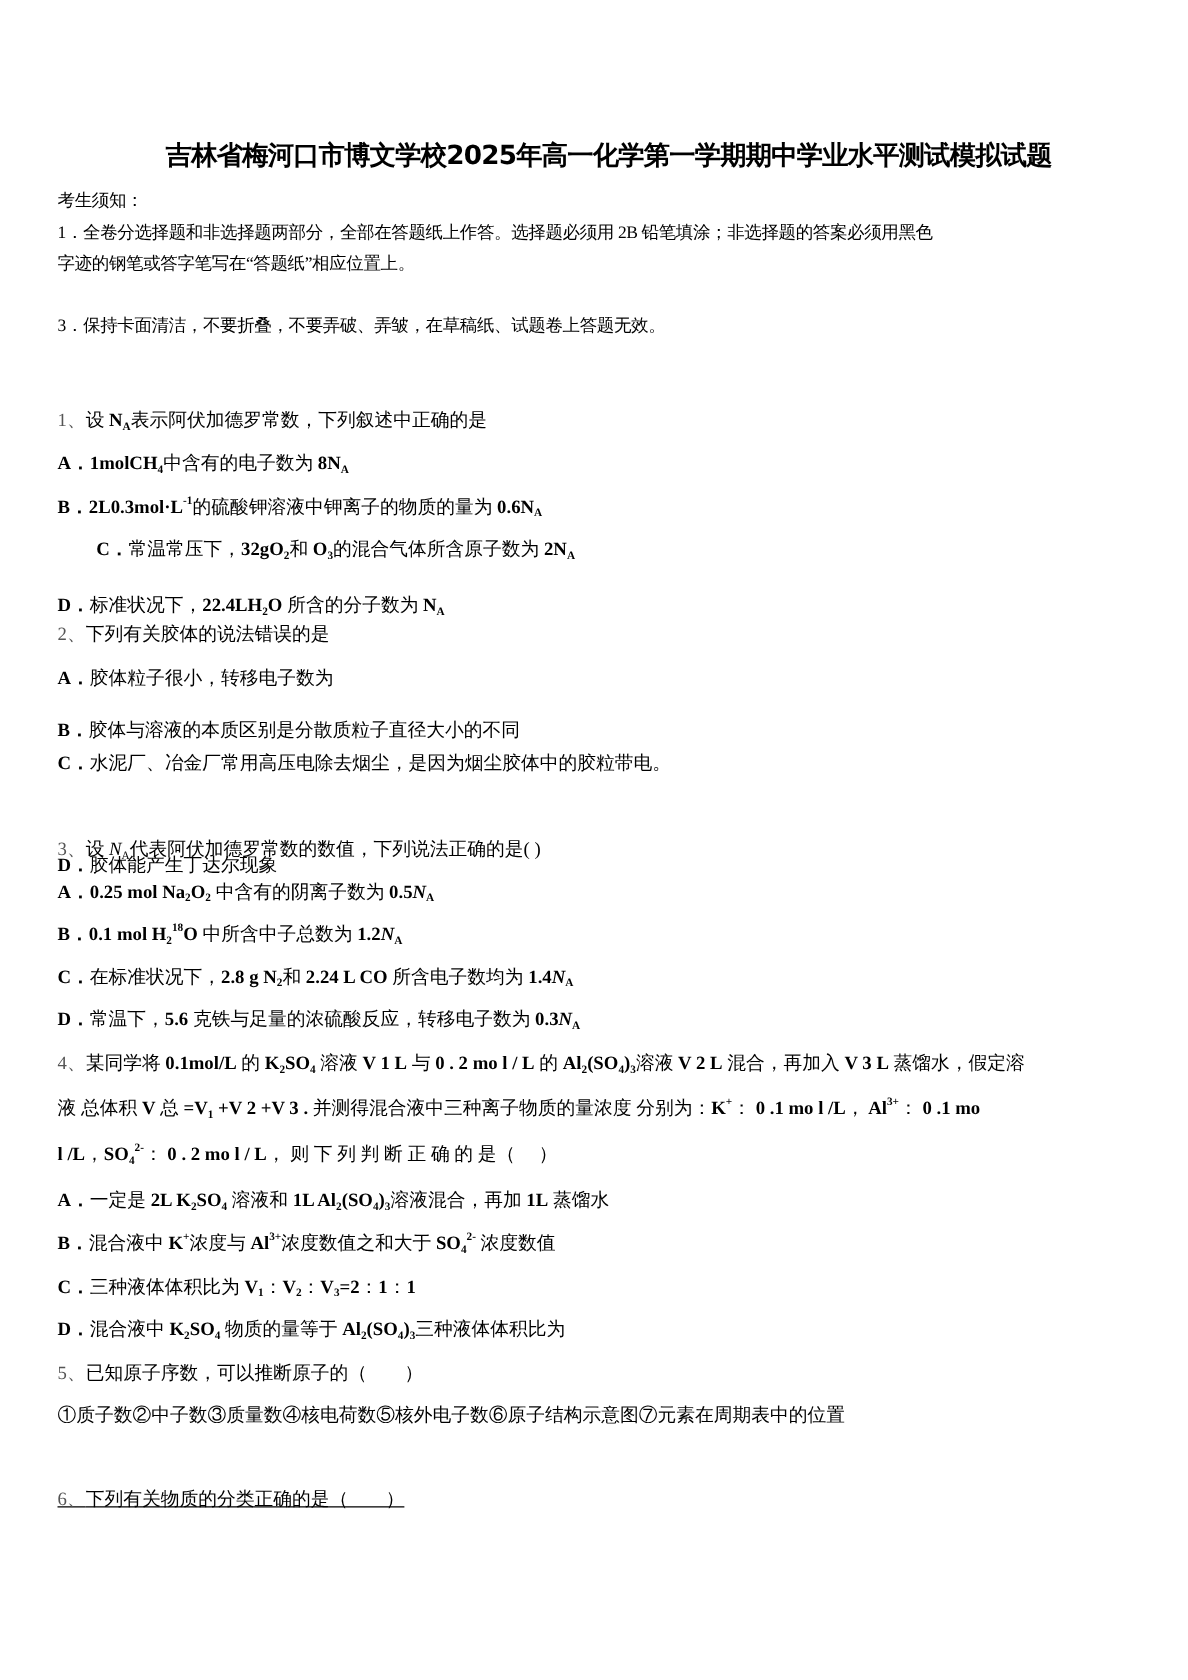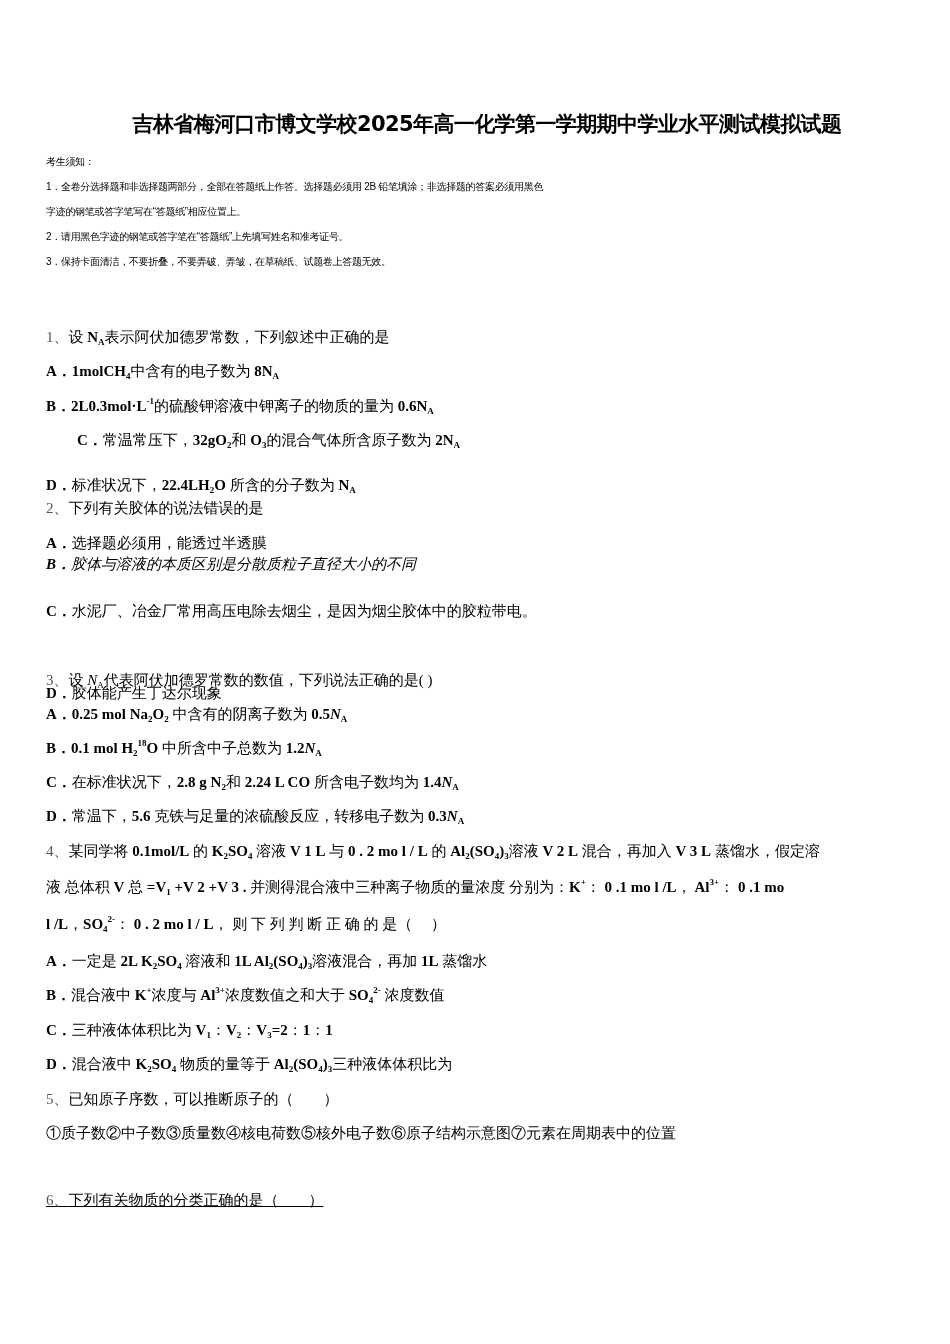--- a/index.html
+++ b/index.html
@@ -7,50 +7,49 @@
   .page { position: absolute; left: 0; top: 0; width: 950px; height: 1344px; background: #fff; }
   .title {
     position: absolute; left: 0; width: 950px; top: 110px; text-align: center;
     font-family: "DejaVu Sans", sans-serif; font-weight: bold; font-size: 21px;
     letter-spacing: -0.6px; white-space: nowrap; padding-left: 12px;
   }
   .line {
     position: absolute; left: 46px; white-space: nowrap;
     font-family: "Liberation Serif", "DejaVu Serif", serif; font-size: 15px; line-height: 20px;
   }
-  .notice { font-family: Liberation Sans, sans-serif; font-size: 10px; letter-spacing: -0.3px; }
+  .notice { font-family: Liberation Serif, serif; font-size: 14px; letter-spacing: -0.3px; }
   .b { font-weight: bold; }
   .i { font-style: italic; }
   .sub { font-size: 9px; vertical-align: -3px; line-height: 0; }
   .sup { font-size: 9px; vertical-align: 7px; line-height: 0; }
   .g { color: #555; font-weight: normal; }
   .opt-row span.opt { display: inline-block; }
 </style>
 </head>
 <body>
 
 <div class="page">
   <div class="title">吉林省梅河口市博文学校2025年高一化学第一学期期中学业水平测试模拟试题</div>
 
   <div class="line notice" style="top:152px">考生须知：</div>
   <div class="line notice" style="top:177px">1．全卷分选择题和非选择题两部分，全部在答题纸上作答。选择题必须用 2B 铅笔填涂；非选择题的答案必须用黑色</div>
   <div class="line notice" style="top:202px">字迹的钢笔或答字笔写在“答题纸”相应位置上。</div>
-  <div class="line notice" style="top:227px">2．请用黑色字迹的钢笔或答字笔在“答题纸”上先填写姓名和准考证号。</div>
   <div class="line notice" style="top:252px">3．保持卡面清洁，不要折叠，不要弄破、弄皱，在草稿纸、试题卷上答题无效。</div>
 
 
   <div id="rich-lines">
       <div class="line" style="top: 327px;"><span class="g">1、</span><span>设 </span><span class="b">N</span><span class="b sub">A</span><span>表示阿伏加德罗常数，下列叙述中正确的是</span></div>
       <div class="line" style="top: 361px;"><span class="b">A．1molCH</span><span class="b sub">4</span><span>中含有的电子数为 </span><span class="b">8N</span><span class="b sub">A</span></div>
       <div class="line" style="top: 396px;"><span class="b">B．2L0.3mol·L</span><span class="b sup">-1</span><span>的硫酸钾溶液中钾离子的物质的量为 </span><span class="b">0.6N</span><span class="b sub">A</span></div>
       <div class="line" style="top: 430px; margin-left: 31px;"><span class="b">C．</span><span>常温常压下，</span><span class="b">32gO</span><span class="b sub">2</span><span>和 </span><span class="b">O</span><span class="b sub">3</span><span>的混合气体所含原子数为 </span><span class="b">2N</span><span class="b sub">A</span></div>
       <div class="line" style="top: 475px;"><span class="b">D．</span><span>标准状况下，</span><span class="b">22.4LH</span><span class="b sub">2</span><span class="b">O</span><span> 所含的分子数为 </span><span class="b">N</span><span class="b sub">A</span></div>
       <div class="line" style="top: 498px;"><span class="g">2、</span><span>下列有关胶体的说法错误的是</span></div>
-      <div class="line" style="top: 533px;"><span class="b">A．</span><span>选择题必须用，能透过半透膜</span></div>
-      <div class="line" style="top: 554px; font-style: italic;"><span class="b">B．</span><span>胶体与溶液的本质区别是分散质粒子直径大小的不同</span></div>
+      <div class="line" style="top: 533px;"><span class="b">A．</span><span>胶体粒子很小，转移电子数为</span></div>
+      <div class="line" style="top: 575px;"><span class="b">B．</span><span>胶体与溶液的本质区别是分散质粒子直径大小的不同</span></div>
       <div class="line" style="top: 601px;"><span class="b">C．</span><span>水泥厂、冶金厂常用高压电除去烟尘，是因为烟尘胶体中的胶粒带电。</span></div>
       <div class="line" style="top: 635px; margin-top: 48px;"><span class="b">D．</span><span>胶体能产生丁达尔现象</span></div>
       <div class="line" style="top: 670px;"><span class="g">3、</span><span>设 </span><span class="i">N</span><span class="sub">A</span><span>代表阿伏加德罗常数的数值，下列说法正确的是( )</span></div>
       <div class="line" style="top: 704px;"><span class="b">A．0.25 mol Na</span><span class="b sub">2</span><span class="b">O</span><span class="b sub">2</span><span> 中含有的阴离子数为 </span><span class="b">0.5</span><span class="b i">N</span><span class="b sub">A</span></div>
       <div class="line" style="top: 738px;"><span class="b">B．0.1 mol H</span><span class="b sub">2</span><span class="b sup">18</span><span class="b">O</span><span> 中所含中子总数为 </span><span class="b">1.2</span><span class="b i">N</span><span class="b sub">A</span></div>
       <div class="line" style="top: 772px;"><span class="b">C．</span><span>在标准状况下，</span><span class="b">2.8 g N</span><span class="b sub">2</span><span>和 </span><span class="b">2.24 L CO</span><span> 所含电子数均为 </span><span class="b">1.4</span><span class="b i">N</span><span class="b sub">A</span></div>
       <div class="line" style="top: 806px;"><span class="b">D．</span><span>常温下，</span><span class="b">5.6</span><span> 克铁与足量的浓硫酸反应，转移电子数为 </span><span class="b">0.3</span><span class="b i">N</span><span class="b sub">A</span></div>
       <div class="line" style="top: 841px;"><span class="g">4、</span><span>某同学将 </span><span class="b">0.1mol/L</span><span> 的 </span><span class="b">K</span><span class="b sub">2</span><span class="b">SO</span><span class="b sub">4</span><span> 溶液 </span><span class="b">V 1 L</span><span> 与 </span><span class="b">0 . 2 mo l / L</span><span> 的 </span><span class="b">Al</span><span class="b sub">2</span><span class="b">(SO</span><span class="b sub">4</span><span class="b">)</span><span class="b sub">3</span><span>溶液 </span><span class="b">V 2 L</span><span> 混合，再加入 </span><span class="b">V 3 L</span><span> 蒸馏水，假定溶</span></div>
       <div class="line" style="top: 877px;"><span>液 总体积 </span><span class="b">V</span><span> 总 </span><span class="b">=V</span><span class="b sub">1</span><span class="b"> +V 2 +V 3 .</span><span> 并测得混合液中三种离子物质的量浓度 分别为：</span><span class="b">K</span><span class="b sup">+</span><span>：</span><span class="b"> 0 .1 mo l /L</span><span>，</span><span class="b"> Al</span><span class="b sup">3+</span><span>：</span><span class="b"> 0 .1 mo</span></div>
       <div class="line" style="top: 914px;"><span class="b">l /L</span><span>，</span><span class="b">SO</span><span class="b sub">4</span><span class="b sup">2-</span><span>：</span><span class="b"> 0 . 2 mo l / L</span><span>， 则 下 列 判 断 正 确 的 是（　 ）</span></div>

